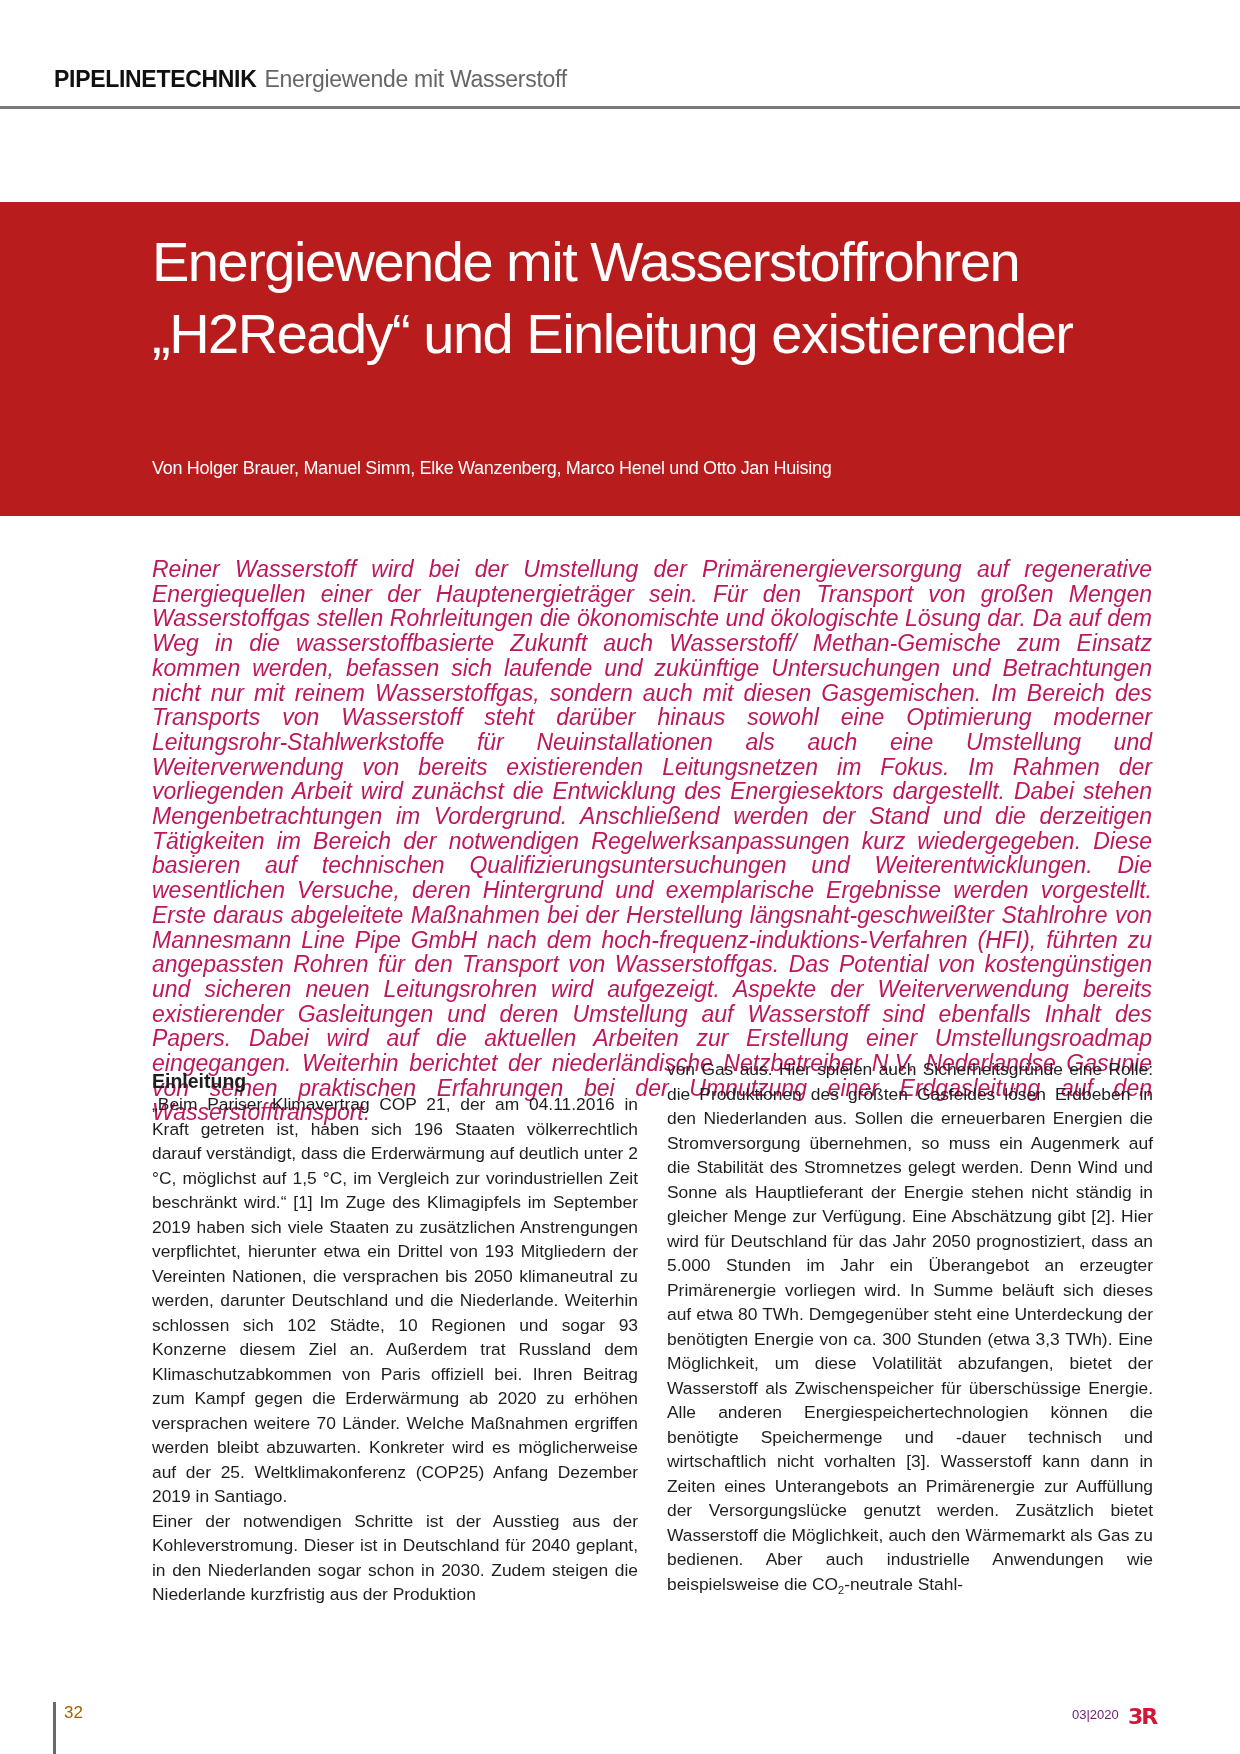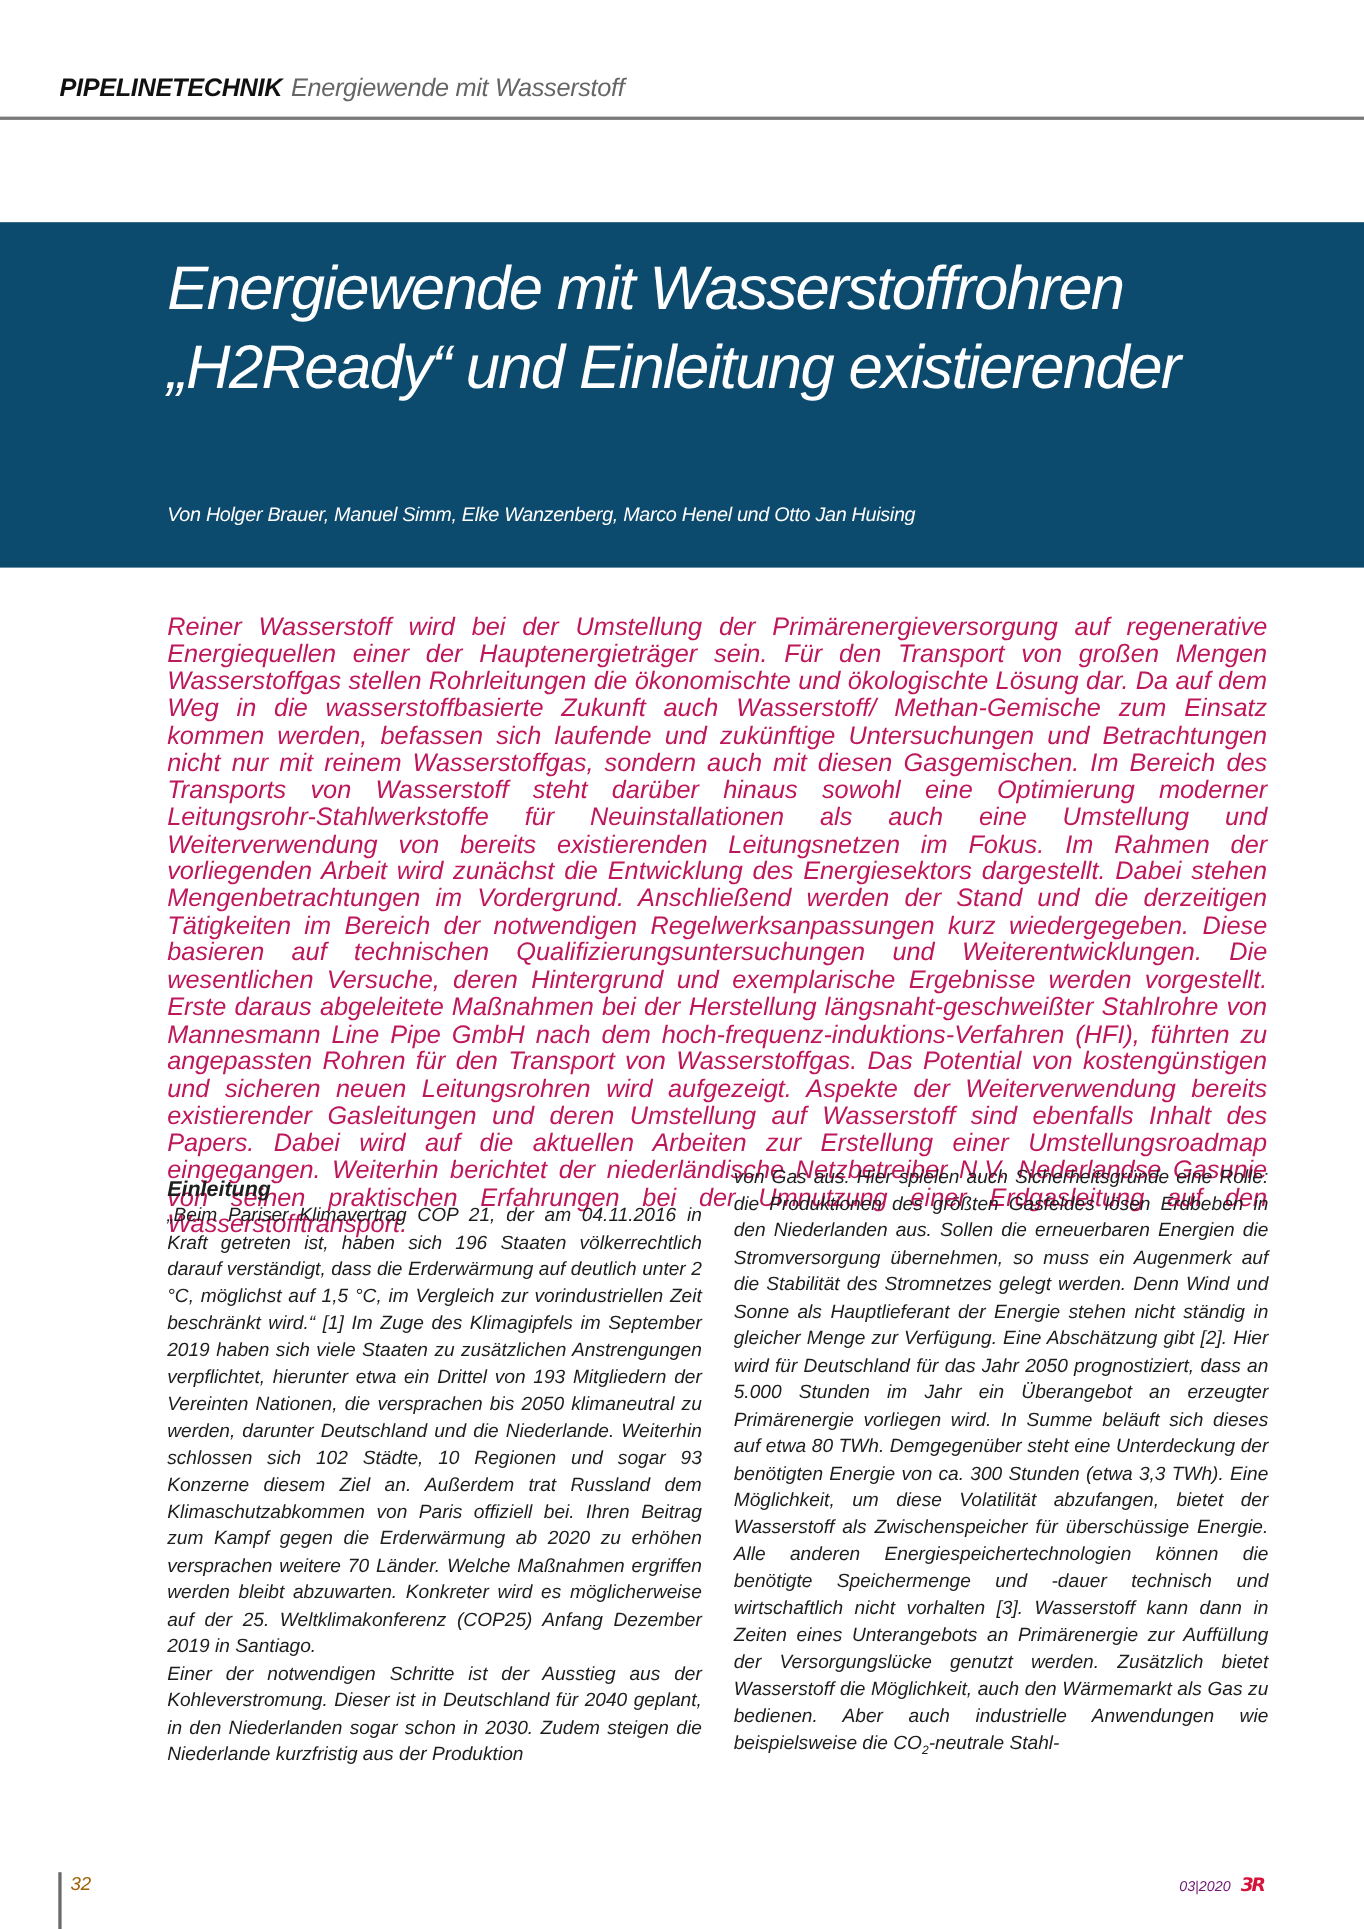--- a/index.html
+++ b/index.html
@@ -1,40 +1,40 @@
 <!DOCTYPE html>
 <html><head>
 <meta charset="utf-8">
 <style>
-  * { margin: 0; padding: 0; box-sizing: border-box; font-style: italic; }
+  * { margin: 0; padding: 0; box-sizing: border-box; }
   html, body { width: 1240px; height: 1754px; background: #ffffff; overflow: hidden; }
   body { position: relative; font-family: "Liberation Sans", "DejaVu Sans", sans-serif; color: #1a1a1a; }
 
   .running-head { position: absolute; left: 54px; top: 66px; font-size: 23px; white-space: nowrap; letter-spacing: -0.3px; }
   .running-head .section { font-weight: bold; color: #111; }
   .running-head .topic { color: #666; margin-left: 8px; }
   .head-rule { position: absolute; left: 0; top: 106px; width: 1240px; height: 3px; background: #7a7a7a; }
 
-  .title-band { position: absolute; left: 0; top: 202px; width: 1240px; height: 314px; background: #0c4a6e; }
+  .title-band { position: absolute; left: 0; top: 202px; width: 1240px; height: 314px; background: #b91c1c; }
   .title { position: absolute; left: 152px; top: 24px; width: 1060px; color: #ffffff; font-size: 56px; line-height: 72px; letter-spacing: -1.5px; font-weight: normal; }
   .authors { position: absolute; left: 152px; top: 256px; color: #ffffff; font-size: 18px; letter-spacing: -0.3px; }
 
   .abstract { position: absolute; left: 152px; top: 557px; width: 1000px; font-style: italic; font-size: 23px; line-height: 24.7px; text-align: justify; color: #be185d; }
 
   .col { position: absolute; top: 1055px; width: 486px; font-size: 17.4px; line-height: 24.5px; text-align: justify; color: #1e1e1e; }
   .col.left { left: 152px; margin-top: 13px; }
   .col.right { left: 667px; top: 1057px; }
   .col h2 { font-size: 19.5px; font-weight: bold; line-height: 26px; margin-bottom: -2px; }
   .col p { margin: 0; }
   sub { font-size: 11px; line-height: 0; }
 
   .footer-bar { position: absolute; left: 53px; top: 1702px; width: 3px; height: 52px; background: #6a6a6a; }
   .page-number { position: absolute; left: 64px; top: 1703px; font-size: 17px; color: #a16207; }
   .issue { position: absolute; left: 1072px; top: 1707px; font-size: 13px; color: #701a75; }
-  .logo { position: absolute; left: 1128px; top: 1704px; font-size: 17px; font-weight: bold; color: #d6143a; letter-spacing: -2px; font-family: "DejaVu Sans", sans-serif; }
+  .logo { position: absolute; left: 1128px; top: 1704px; font-size: 22px; font-weight: bold; color: #d6143a; letter-spacing: -2px; font-family: "DejaVu Sans", sans-serif; }
 </style>
 </head>
 <body>
 
 <div class="running-head">
   <span class="section">PIPELINETECHNIK</span><span class="topic">Energiewende mit Wasserstoff</span>
 </div>
 <div class="head-rule"></div>
 
 <div class="title-band">

